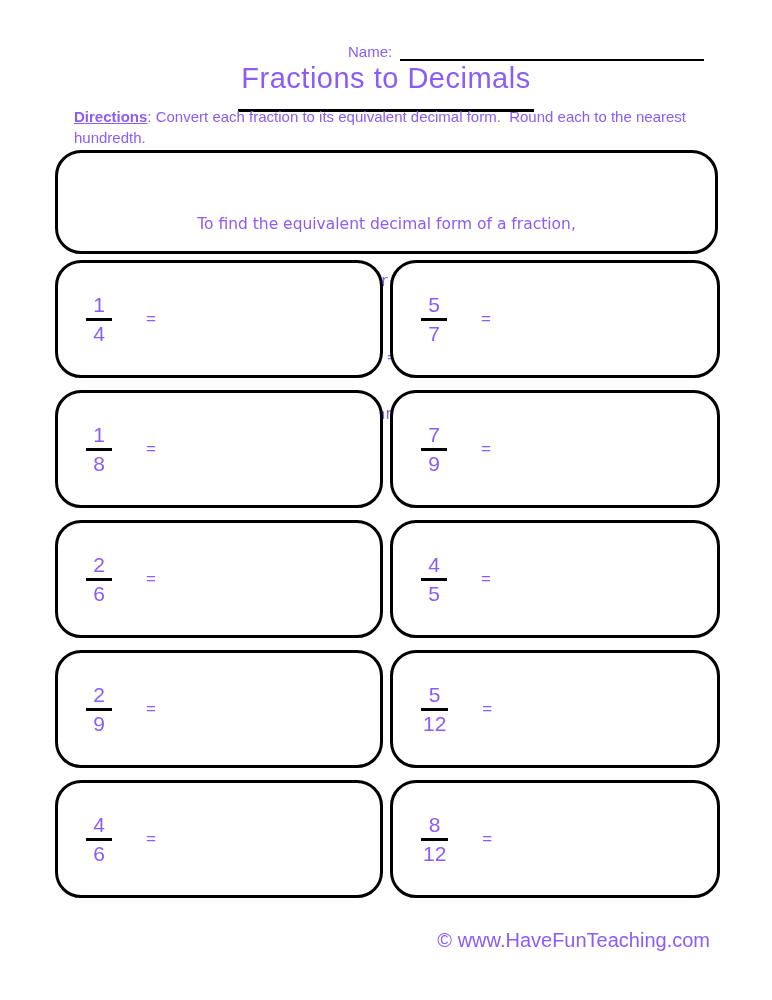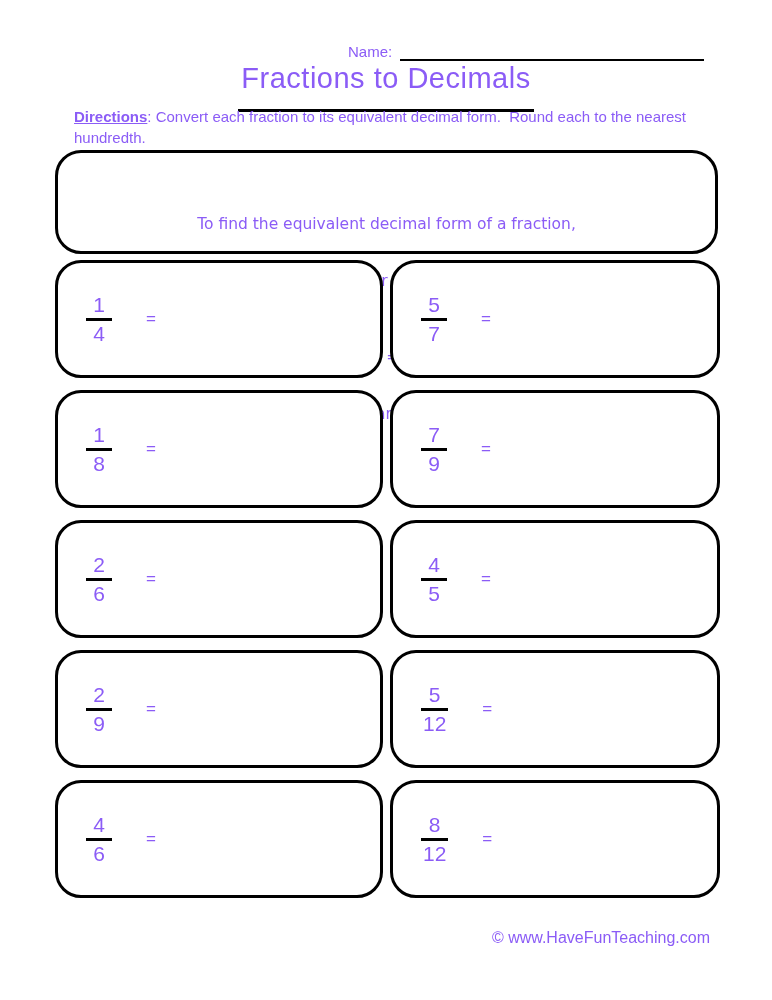--- a/index.html
+++ b/index.html
@@ -122,21 +122,21 @@
     margin-left: 34px;
     font-size: 17px;
   }
   .answer-area { flex: 1; height: 100%; }
 
   
   .footer {
     position: absolute;
     top: 929px;
     right: 62px;
-    font-size: 16px;
+    font-size: 20px;
   }
 </style>
 </head>
 <body>
 
 <div class="page">
 
   <div class="name-row">
     <span class="name-label">Name:</span>
     <span class="name-line"></span>

